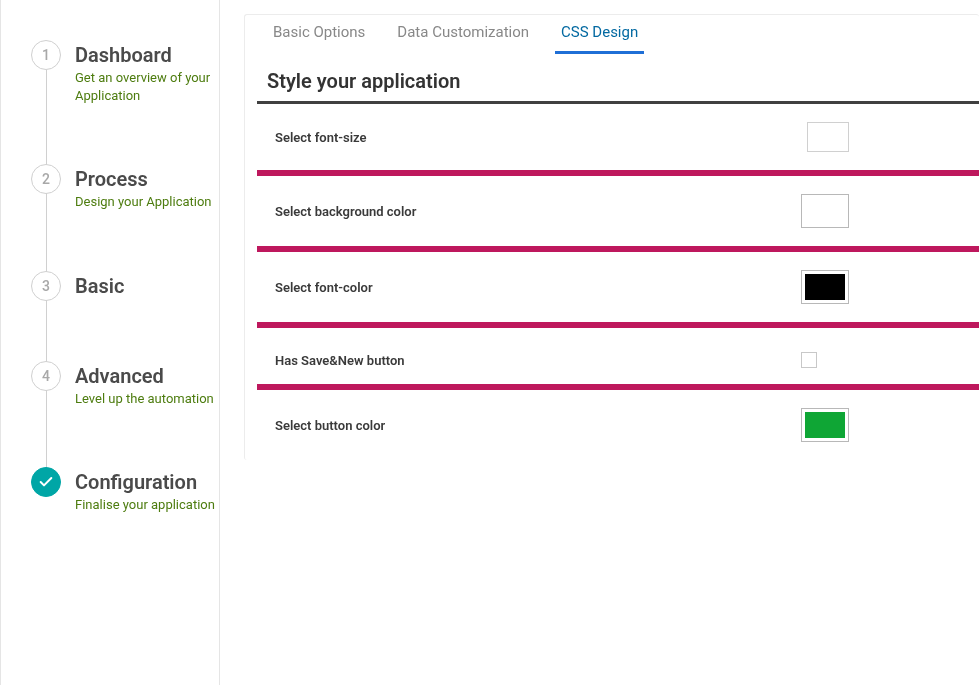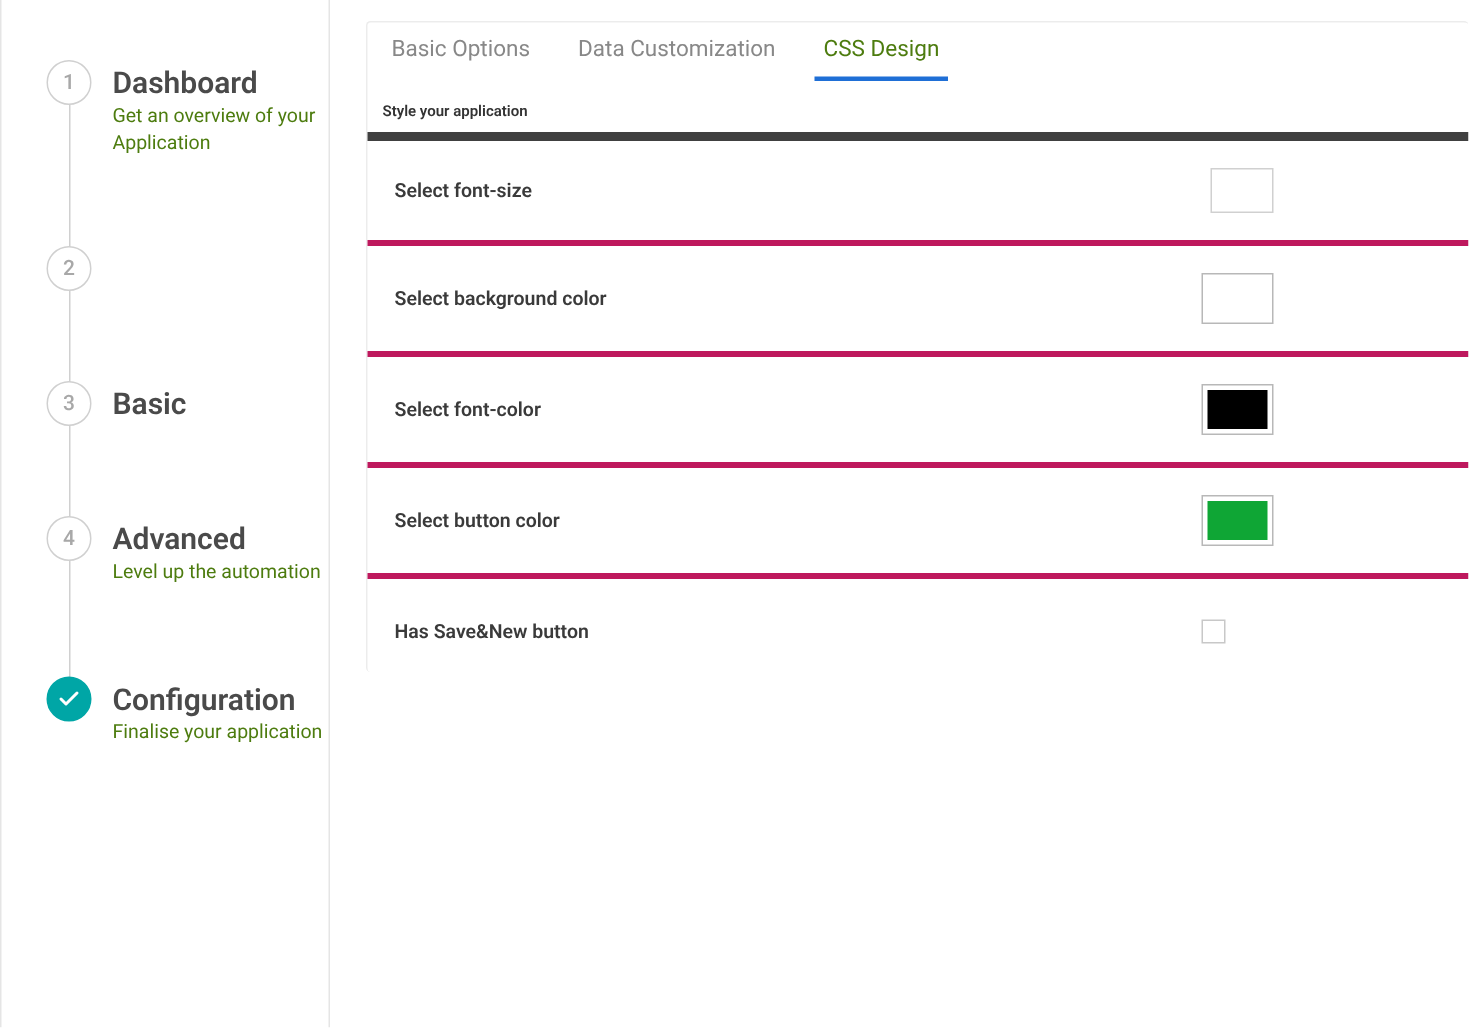--- a/index.html
+++ b/index.html
@@ -78,51 +78,52 @@
       flex: 1;
       padding: 14px 0 0 24px;
       background: #ffffff;
     }
     .panel {
       background: #ffffff;
       border: 1px solid #ececec;
       border-radius: 3px;
       border-right: none;
       border-bottom: none;
+      padding-left: 12px;
     }
     .tabs {
       display: flex;
       gap: 20px;
       padding: 0 10px;
       border-bottom: 1px solid transparent;
     }
     .tab {
       padding: 8px 6px 10px;
       font-size: 15px;
       color: #888888;
       cursor: pointer;
       border-bottom: 3px solid transparent;
     }
     .tab.active {
-      color: #4d7c0f;
+      color: #0369a1;
       border-bottom-color: #1f6fd6;
     }
     .section-title {
-      font-size: 10px;
+      font-size: 20px;
       font-weight: 600;
       color: #333333;
       padding: 14px 10px 8px;
-      border-bottom: 6px solid #404040;
+      border-bottom: 3px solid #404040;
     }
     .form-row {
       display: flex;
       align-items: center;
       justify-content: space-between;
       padding: 18px 10px 18px 18px;
-      border-bottom: 4px solid #be185d;
+      border-bottom: 6px solid #be185d;
       min-height: 62px;
     }
     .form-row:last-child { border-bottom: none; }
     .form-label {
       font-size: 13px;
       font-weight: 600;
       color: #3a3a3a;
     }
     .swatch-wrapper {
       width: 48px;
@@ -164,20 +165,24 @@
     <div class="step">
       <div class="step-circle">1</div>
       <div class="step-text">
         <div class="step-title">Dashboard</div>
         <div class="step-desc">Get an overview of your Application</div>
       </div>
     </div>
 
     <div class="step">
       <div class="step-circle">2</div>
+      <div class="step-text">
+        <div class="step-title">Process</div>
+        <div class="step-desc">Design your Application</div>
+      </div>
     </div>
 
     <div class="step">
       <div class="step-circle">3</div>
       <div class="step-text">
         <div class="step-title">Basic</div>
       </div>
     </div>
 
     <div class="step">
@@ -225,26 +230,26 @@
       </div>
     </div>
 
     <div class="form-row">
       <span class="form-label">Select font-color</span>
       <div class="swatch-wrapper">
         <div class="swatch-inner" style="background:#000000"></div>
       </div>
     </div>
 
+    <div class="form-row" style="padding-bottom:10px;">
+      <span class="form-label">Has Save&amp;New button</span>
+      <div class="checkbox-small"></div>
+    </div>
+
     <div class="form-row">
       <span class="form-label">Select button color</span>
       <div class="swatch-wrapper">
         <div class="swatch-inner" style="background:#0fa635"></div>
       </div>
     </div>
 
-    <div class="form-row" style="padding-bottom:10px;">
-      <span class="form-label">Has Save&amp;New button</span>
-      <div class="checkbox-small"></div>
-    </div>
-
   </div>
 </main>
 
 </body></html>

